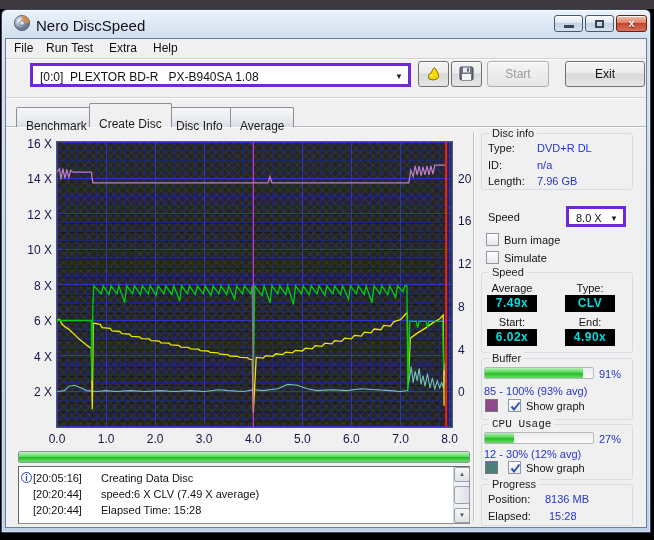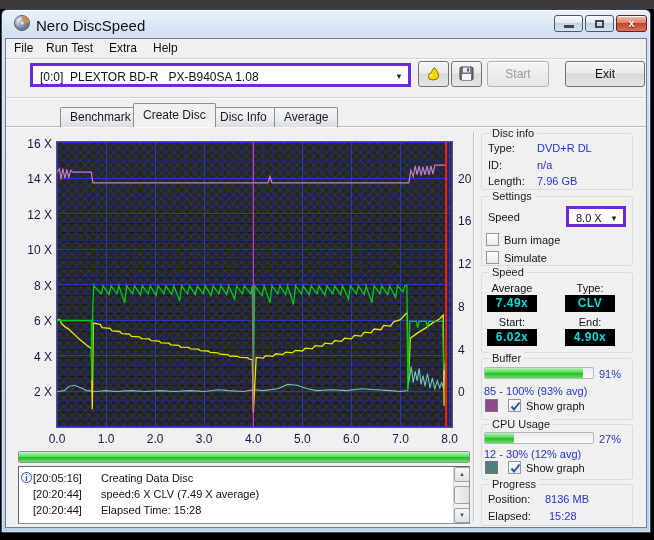--- a/index.html
+++ b/index.html
@@ -30,22 +30,22 @@
   .combo{background:#fff;border:3px solid #6d28d9;font-size:12px;color:#111;}
   .combo .txt{position:absolute;left:7px;top:4px;white-space:pre;}
   .combo .arr{position:absolute;right:5px;top:6px;font-size:8px;color:#222;}
   
   .win-btn{border:1px solid #707070;border-radius:3px;font-size:12px;text-align:center;color:#111;
            background:linear-gradient(180deg,#f4f4f4 0%,#ebebeb 45%,#d9d9d9 50%,#e6e6e6 100%);
            box-shadow:inset 0 1px 0 #fff;}
   .win-btn.disabled{color:#9b9b9b;border-color:#aeb2b8;background:linear-gradient(180deg,#f4f4f4,#e6e6e6);}
   .icon-btn{width:31px;height:26px;}
   
-  .tab{top:107px;height:20px;line-height:19px;padding:0 9px;font-size:12px;border:1px solid #8a8e99;border-bottom:none;
-       border-radius:2px 2px 0 0;background:linear-gradient(180deg,#f5f7f9 0%,#e9ebef 60%,#d9dce3 100%);z-index:2;margin-left:44px;}
+  .tab{top:107px;height:20px;line-height:19px;padding:9px 9px;font-size:12px;border:1px solid #8a8e99;border-bottom:none;
+       border-radius:2px 2px 0 0;background:linear-gradient(180deg,#f5f7f9 0%,#e9ebef 60%,#d9dce3 100%);z-index:2;}
   .tab.active{top:103px;height:24px;line-height:23px;background:#f0f0f0;z-index:4;}
   .pane-top{left:6px;top:126px;width:640px;height:2px;border-top:1px solid #b6bac2;border-bottom:1px solid #fdfdfd;z-index:1;}
   .vsep{left:473px;top:132px;width:2px;height:390px;border-left:1px solid #c3c3c3;border-right:1px solid #fcfcfc;}
   
   .plot-wrap{left:56px;top:141px;width:397px;height:287px;border:1px solid #555;background:#000;}
   svg.plot{display:block;background-color:#242424;
       background-image:repeating-linear-gradient(45deg,rgba(255,255,255,.035) 0 2px,transparent 2px 6px),
                        repeating-linear-gradient(-45deg,rgba(255,255,255,.035) 0 2px,transparent 2px 6px),
                        repeating-linear-gradient(180deg,rgba(0,0,0,.35) 0 1px,transparent 1px 9px);}
   .tick{position:absolute;font-size:12px;color:#15154a;}
@@ -282,23 +282,20 @@
   <div class="abs gb" style="left:481px;top:133px;width:152px;height:57px;">
     <span class="gb-label">Disc info</span>
   </div>
   <span class="lbl" style="left:488px;top:142px;">Type:</span>
   <span class="val" style="left:537px;top:142px;">DVD+R DL</span>
   <span class="lbl" style="left:488px;top:159px;">ID:</span>
   <span class="val" style="left:537px;top:159px;">n/a</span>
   <span class="lbl" style="left:488px;top:175px;">Length:</span>
   <span class="val" style="left:537px;top:175px;">7.96 GB</span>
 
-  <div class="abs gb" style="left:481px;top:196px;width:152px;height:70px;">
-    <span class="gb-label">Settings</span>
-  </div>
   <span class="lbl" style="left:488px;top:211px;">Speed</span>
   <div class="abs combo" style="left:566px;top:206px;width:60px;height:21px;font-size:11px;">
     <span class="txt" style="top:3px;">8.0 X</span>
     <span class="arr" style="top:5px;">▼</span>
   </div>
   <span class="cb" style="left:486px;top:233px;">
     
   </span>
   <span class="lbl" style="left:504px;top:234px;">Burn image</span>
   <span class="cb" style="left:486px;top:251px;">
@@ -327,21 +324,21 @@
   <span class="val" style="left:599px;top:368px;">91%</span>
   <span class="val" style="left:484px;top:385px;">85 - 100% (93% avg)</span>
   <span class="swatch" style="left: 485px; top: 399px; background: rgb(140, 74, 140);"></span>
   <span class="cb on" style="left:508px;top:399px;">
     <svg width="13" height="13" viewBox="0 0 13 13">
         <path d="M2.5 6.5 L5 9.5 L10.5 2.5" stroke="#2456b0" stroke-width="2" fill="none"></path>
       </svg>
   </span>
   <span class="lbl" style="left:526px;top:400px;">Show graph</span>
 
-  <div class="abs gb" style="left:481px;top:424px;width:152px;height:56px;">
+  <div class="abs gb" style="left:481px;top:424px;width:152px;height:56px;font-family:Liberation Mono, monospace;">
     <span class="gb-label">CPU Usage</span>
   </div>
   <div class="pbar" style="left:484px;top:432px;width:110px;">
     <div class="fill" style="width: 27%;"></div>
   </div>
   <span class="val" style="left:599px;top:433px;">27%</span>
   <span class="val" style="left:484px;top:448px;">12 - 30% (12% avg)</span>
   <span class="swatch" style="left: 485px; top: 461px; background: rgb(77, 127, 125);"></span>
   <span class="cb on" style="left:508px;top:461px;">
     <svg width="13" height="13" viewBox="0 0 13 13">

